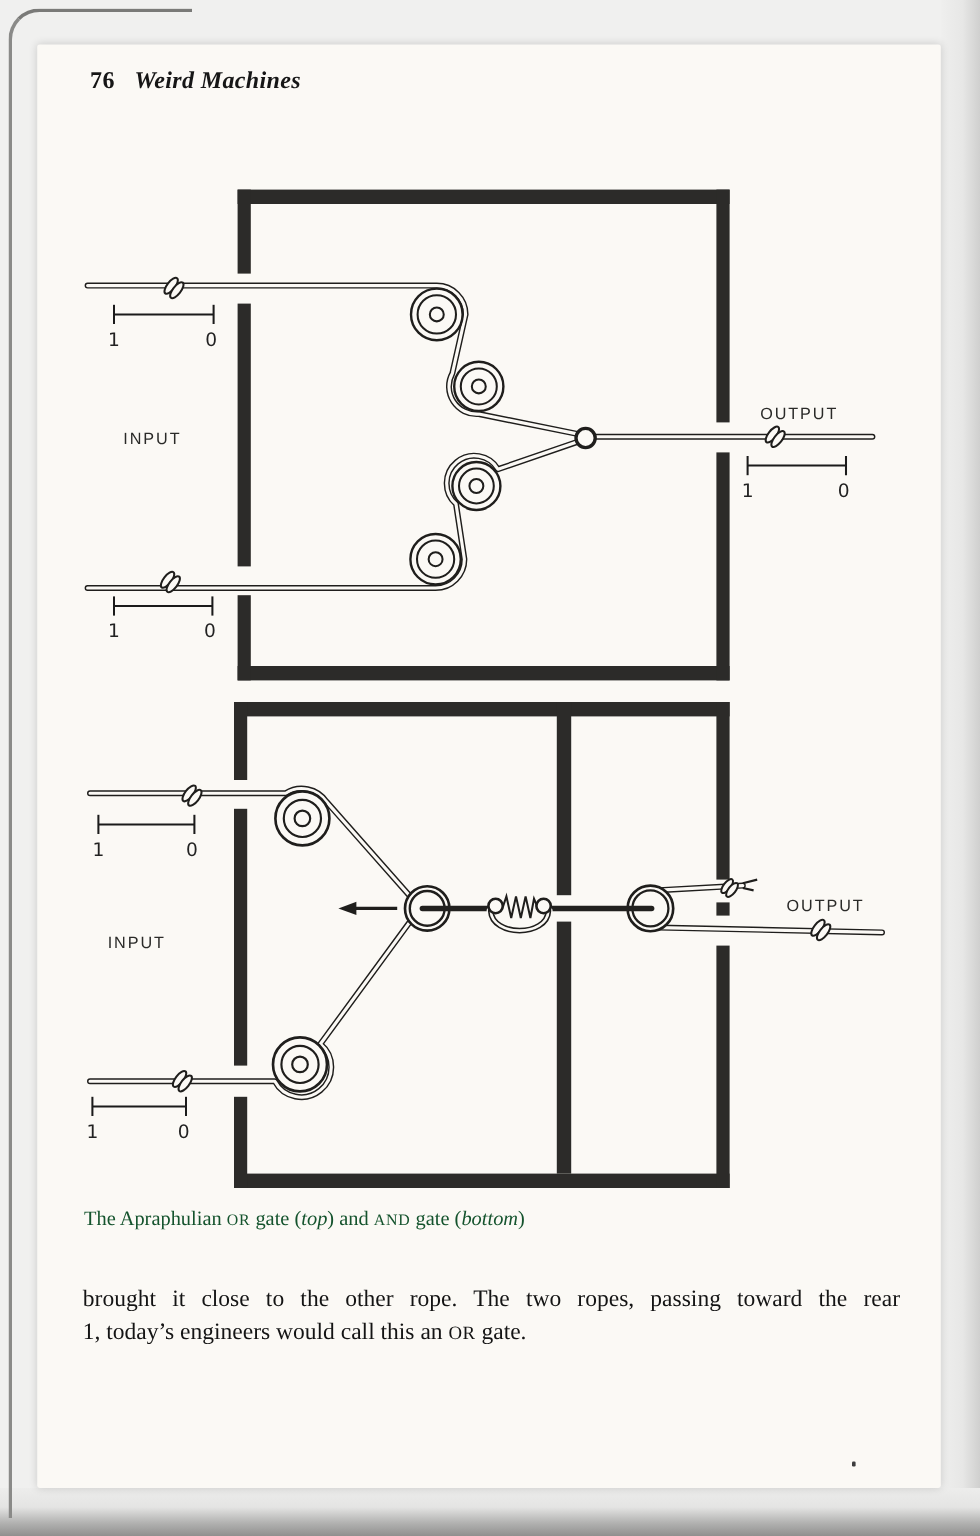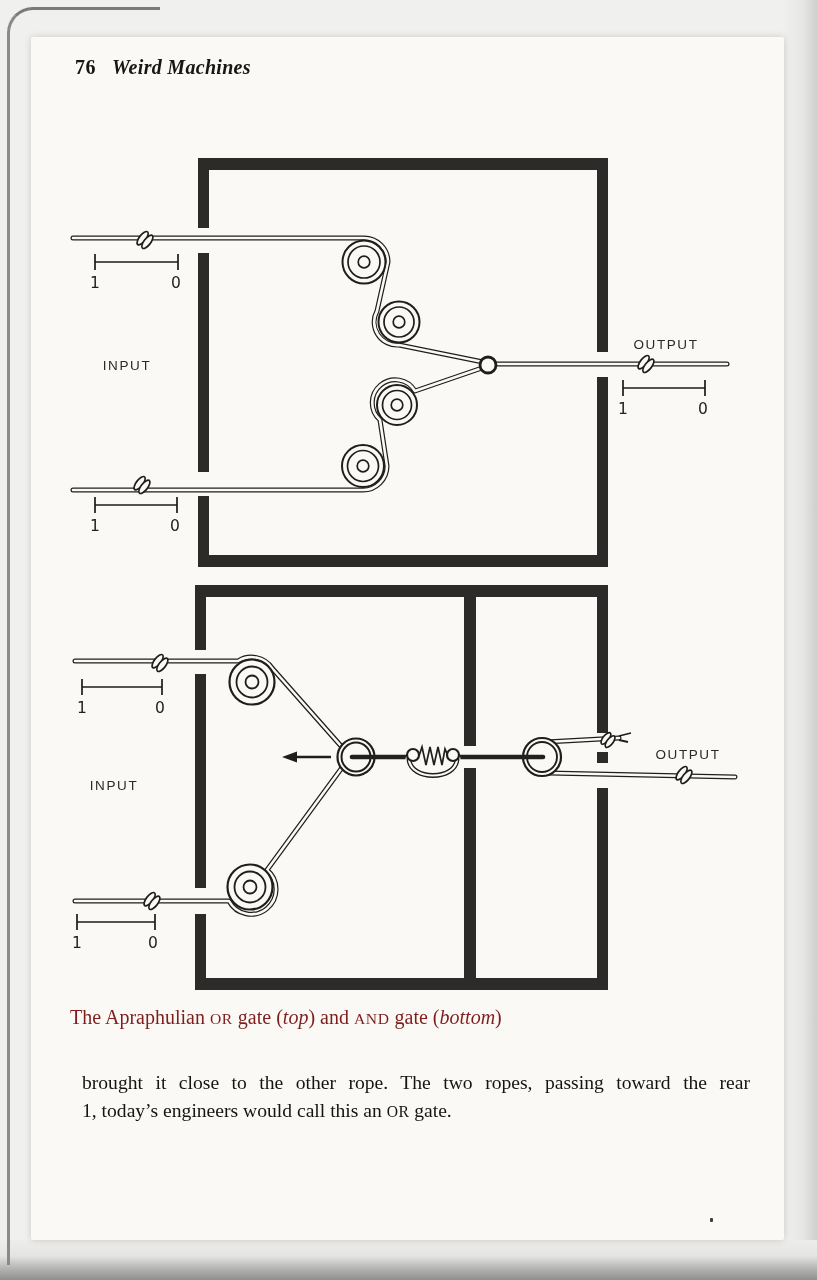--- a/index.html
+++ b/index.html
@@ -25,27 +25,27 @@
     position:absolute;left:31px;top:37px;width:753px;height:1203px;
     background:#fbf9f5;border-radius:2px;
     box-shadow:0 0 7px rgba(0,0,0,.16);
   }
   .fig{position:absolute;left:0;top:0;width:817px;height:1280px;}
 
   .header{position:absolute;left:75px;top:56px;font-size:20px;font-weight:bold;color:#161616;}
   .header .num{font-style:normal;letter-spacing:.5px;text-align:right;}
   .header .title{font-style:italic;margin-left:16px;letter-spacing:.3px;}
 
-  .caption{position:absolute;left:70px;top:1006px;font-size:20px;color:#7f1d1d;width:520px;}
+  .caption{position:absolute;left:70px;top:1006px;font-size:17px;color:#14532d;width:520px;}
   .caption .sc{font-size:.78em;letter-spacing:.6px;}
   .caption .it{font-style:italic;}
 
   .para{position:absolute;left:69px;top:1069px;width:681px;font-size:19.6px;
         line-height:27.5px;color:#141414;}
-  .para .ln{text-align:justify;text-align-last:justify;margin-left:13px;}
+  .para .ln{text-align:justify;text-align-last:justify;}
   .para .ln.last{text-align:center;text-align-last:left;font-family:Liberation Serif, serif;}
   .para .it{font-style:italic;}
   .para .sc{font-size:.8em;letter-spacing:.4px;}
 
   .speck{position:absolute;left:710px;top:1218px;width:3px;height:4px;background:#3d3d3d;border-radius:1px;}
 
   
   .wall{fill:#2c2b29;}
   .rope-casing{fill:none;stroke:#fbf9f5;stroke-width:8;stroke-linejoin:round;stroke-linecap:round;}
   .rope-ink{fill:none;stroke:#1f1e1c;stroke-width:5;stroke-linejoin:round;stroke-linecap:round;}

